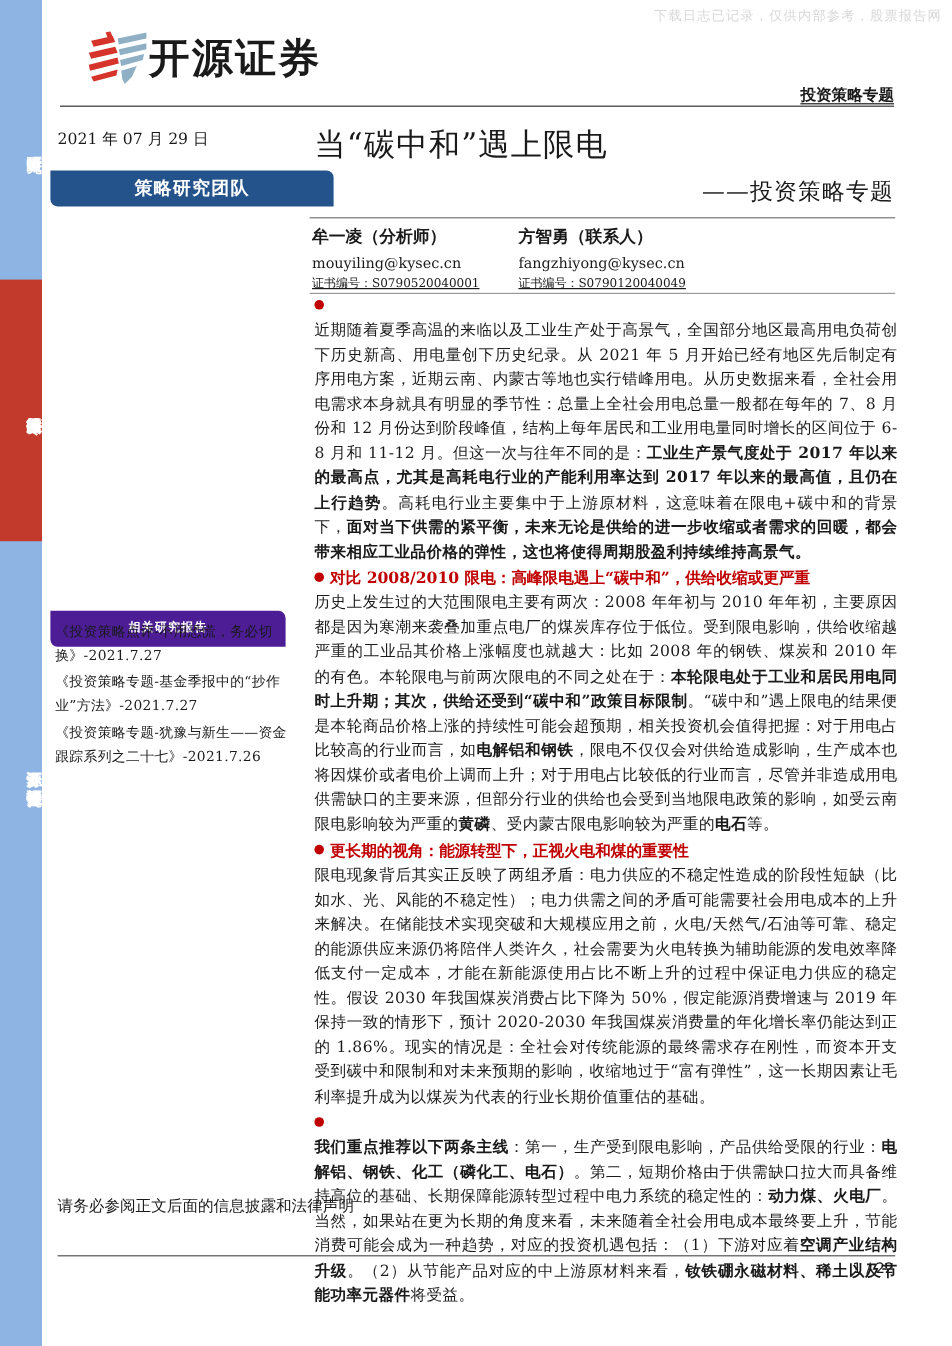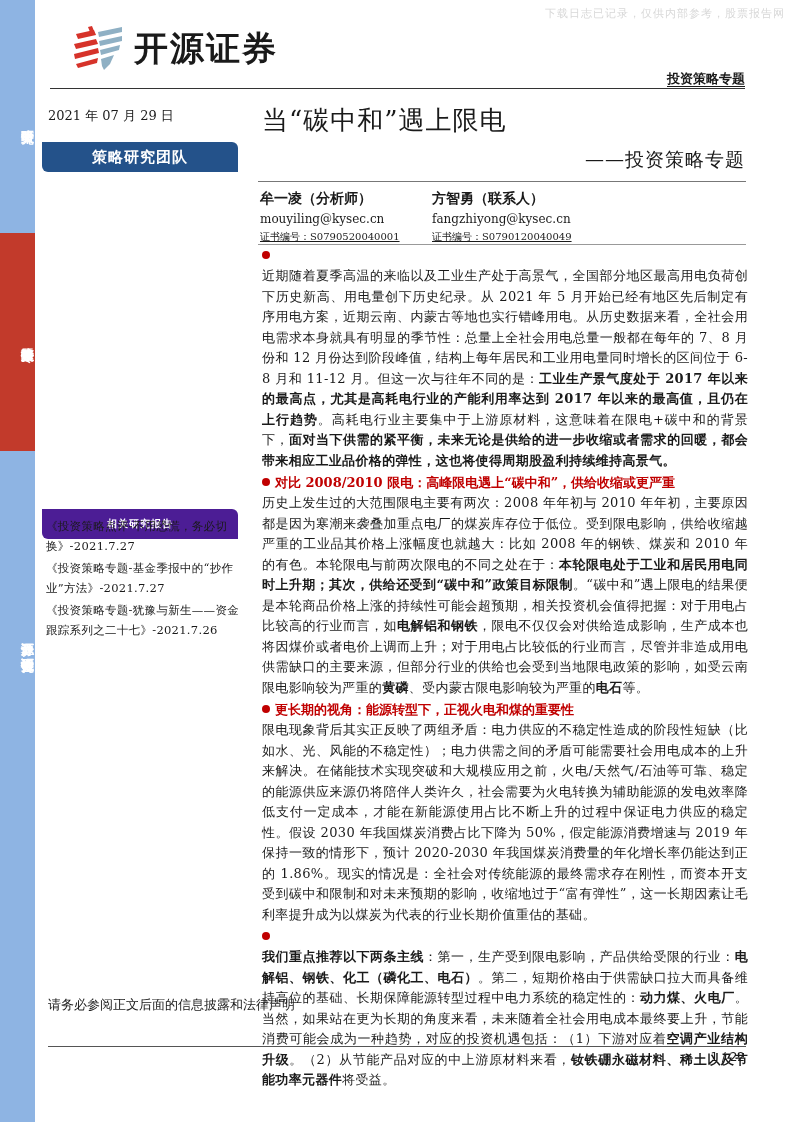--- a/index.html
+++ b/index.html
@@ -10,30 +10,30 @@
     .sidebar .red-band { position: absolute; left: 0; top: 233px; width: 35px; height: 218px; background: #c23a2b; }
     .vtext { position: absolute; left: 0; width: 35px; color: #ffffff; font-size: 13px; line-height: 15px; text-align: center; font-weight: bold; writing-mode: vertical-rl; text-orientation: upright; letter-spacing: 0px; }
     .vtext.t1 { top: 85px; height: 70px; }
     .vtext.t2 { top: 288px; height: 100px; }
     .vtext.t3 { top: 565px; height: 150px; }
 
     .watermark { position: absolute; right: 8px; top: 6px; font-size: 11px; color: #d8d8d8; font-family: "DejaVu Sans", sans-serif; letter-spacing: 1px; }
 
     .logo { position: absolute; left: 72px; top: 26px; height: 46px; display: flex; align-items: center; }
     .logo svg { width: 52px; height: 46px; }
-    .logo .logo-text { font-family: "DejaVu Sans", sans-serif; font-weight: bold; font-size: 34px; color: #1a1a1a; margin-left: 10px; letter-spacing: 2px; }
+    .logo .logo-text { font-family: "DejaVu Sans", sans-serif; font-weight: bold; font-size: 34px; color: #1a1a1a; letter-spacing: 2px; }
 
     .header-rule { position: absolute; left: 50px; top: 88px; width: 695px; height: 1px; background: #333; }
     .header-tag { position: absolute; right: 48px; top: 70px; font-size: 13px; font-weight: bold; text-decoration: underline; text-underline-offset: 3px; }
 
     .date { position: absolute; left: 48px; top: 107px; font-size: 13px; }
     .title { position: absolute; left: 262px; top: 103px; font-size: 26px; letter-spacing: 1px; }
     .subtitle { position: absolute; right: 48px; top: 147px; font-size: 19px; letter-spacing: 1px; }
 
-    .team-box { position: absolute; left: 42px; top: 142px; width: 196px; height: 30px; background: #24528a; color: #fff; border-radius: 0 6px 0 6px; font-size: 15px; font-weight: bold; text-align: center; line-height: 30px; letter-spacing: 1px; }
+    .team-box { position: absolute; left: 42px; top: 142px; width: 236px; height: 30px; background: #24528a; color: #fff; border-radius: 0 6px 0 6px; font-size: 15px; font-weight: bold; text-align: center; line-height: 30px; letter-spacing: 1px; }
 
     .analyst-rule-top { position: absolute; left: 258px; top: 181px; width: 488px; height: 1px; background: #777; }
     .analyst { position: absolute; top: 188px; }
     .analyst.a1 { left: 260px; }
     .analyst.a2 { left: 432px; }
     .analyst .name { font-size: 14px; font-weight: bold; line-height: 20px; }
     .analyst .email { font-size: 12px; line-height: 18px; margin-top: 2px; }
     .analyst .cert { font-size: 10px; line-height: 14px; margin-top: 2px; text-decoration: underline; }
     .analyst-rule-bot { position: absolute; left: 258px; top: 244px; width: 488px; height: 1px; background: #999; }
 

